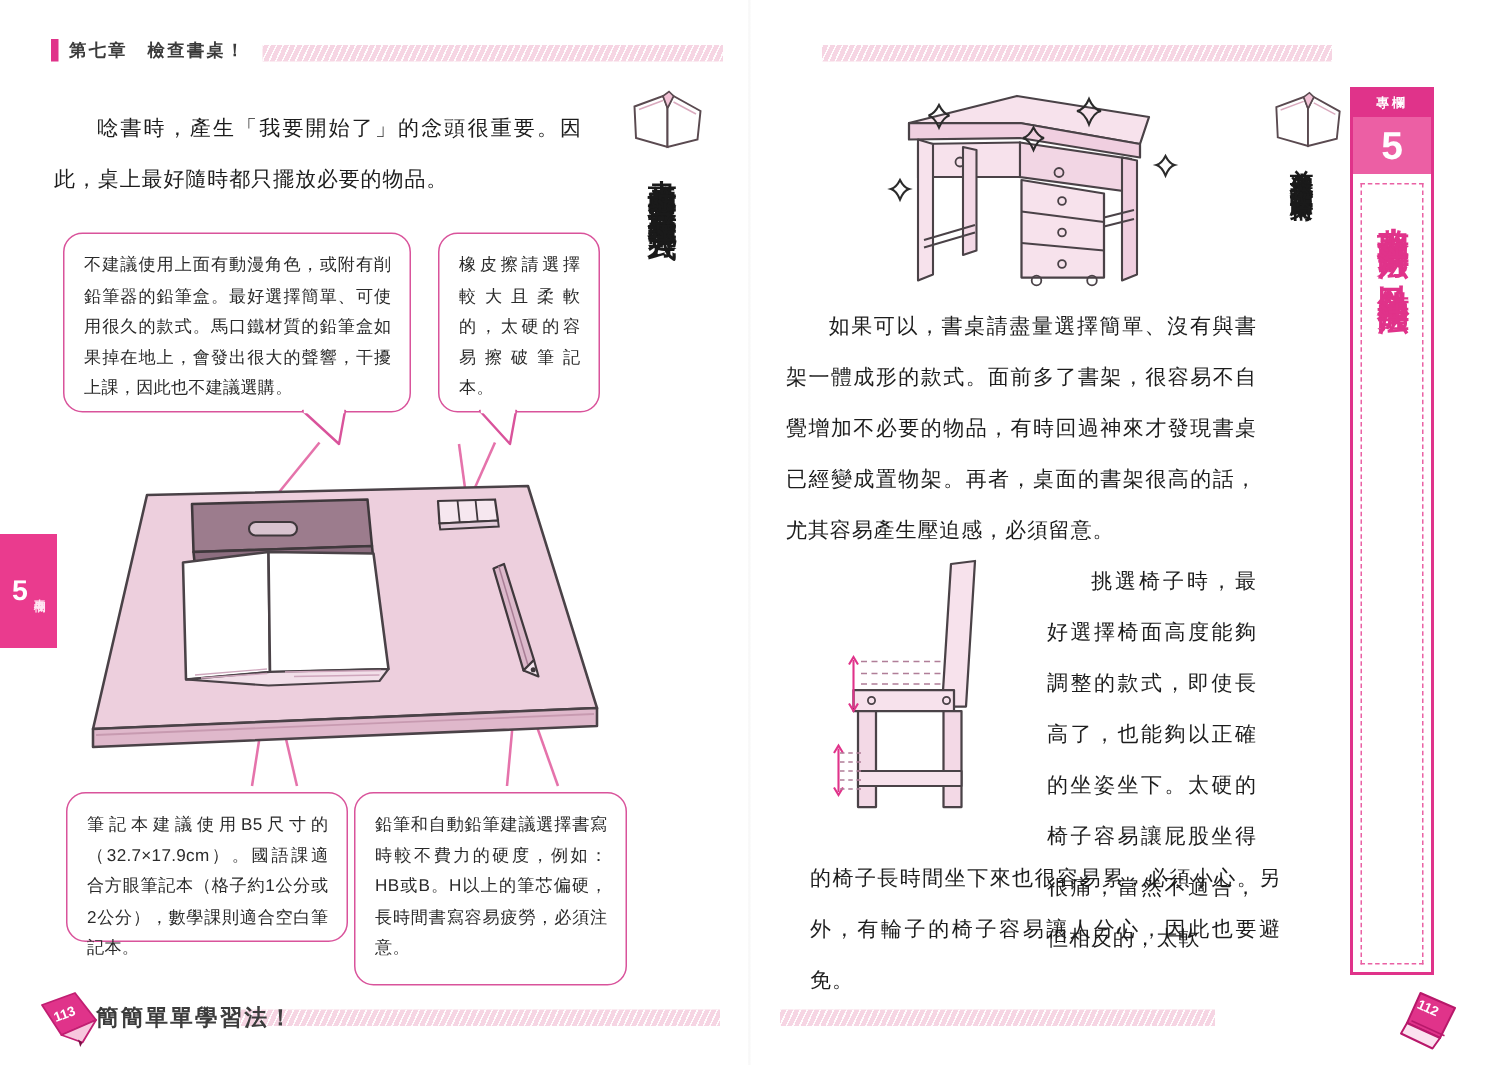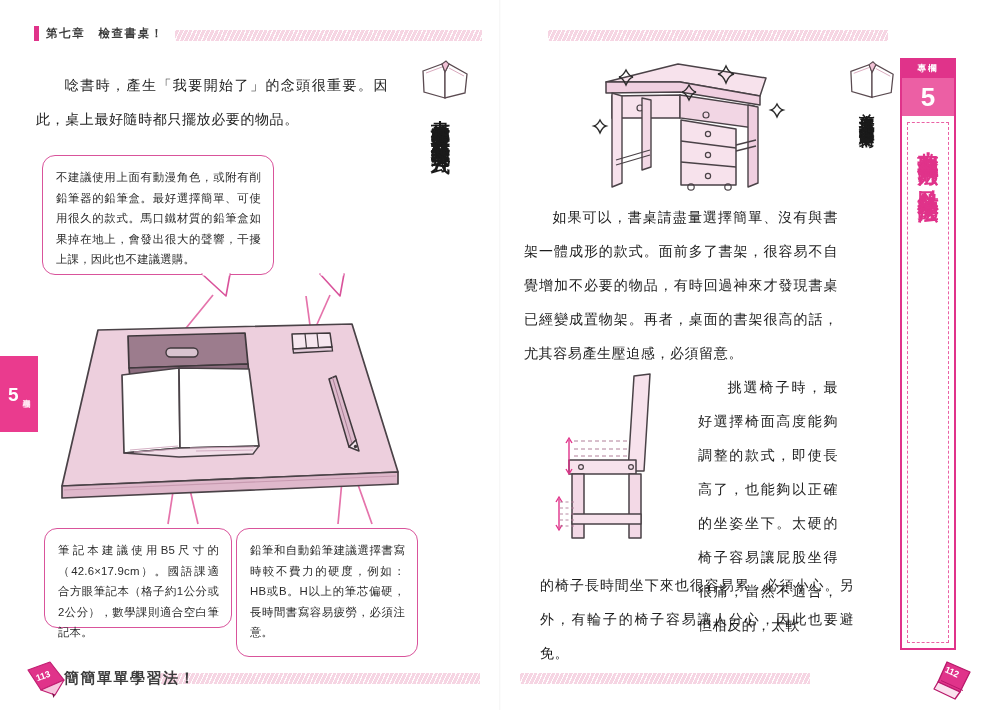--- a/index.html
+++ b/index.html
@@ -261,20 +261,23 @@
   <div class="callout" style="left:42px; top:155px; width:232px; height:120px;">
     <span>不建議使用上面有動漫角色，或附有削鉛筆器的鉛筆盒。最好選擇簡單、可使用很久的款式。馬口鐵材質的鉛筆盒如果掉在地上，會發出很大的聲響，干擾上課，因此也不建議選購。</span>
   </div>
   <div class="tail" style="left:200px; top:272px;">
     <svg width="46" height="26" viewBox="0 0 46 26">
       <path d="M2 2 L26 24 L30 2 Z" fill="#ffffff" stroke="#d9539b" stroke-width="1.6" stroke-linejoin="round"></path>
       <path d="M2.5 2 L29.5 2" stroke="#ffffff" stroke-width="3"></path>
     </svg>
   </div>
 
+  <div class="callout" style="left:292px; top:155px; width:108px; height:120px;">
+    <span>橡皮擦請選擇較大且柔軟的，太硬的容易擦破筆記本。</span>
+  </div>
   <div class="tail" style="left:318px; top:272px;">
     <svg width="40" height="26" viewBox="0 0 40 26">
       <path d="M2 2 L22 24 L26 2 Z" fill="#ffffff" stroke="#d9539b" stroke-width="1.6" stroke-linejoin="round"></path>
       <path d="M2.5 2 L25.5 2" stroke="#ffffff" stroke-width="3"></path>
     </svg>
   </div>
 
   <svg style="position:absolute; left:0; top:0; width:500px; height:710px; pointer-events:none;">
     <path d="M213 295 L178 338" stroke="#e573ab" stroke-width="1.7" fill="none"></path>
     <path d="M330 295 L310 340" stroke="#e573ab" stroke-width="1.7" fill="none"></path>
@@ -305,21 +308,21 @@
     <path d="M90 150 L138 146 M94 152 L138 149" stroke="#cfa7bd" stroke-width="0.9" fill="none"></path>
     <path d="M150 148 L214 147 M156 151 L213 150" stroke="#cfa7bd" stroke-width="0.9" fill="none"></path>
 
     <path d="M289 79 L296 76 L316 140 L309 147 Z" fill="#dcb9cb" stroke="#3f383c" stroke-width="1.5" stroke-linejoin="round"></path>
     <path d="M292.5 77.5 L312 143.5" stroke="#a87d95" stroke-width="1" fill="none"></path>
     <path d="M309 147 L316 140 L319 151 Z" fill="#f4e6ee" stroke="#3f383c" stroke-width="1.4" stroke-linejoin="round"></path>
     <circle cx="315.5" cy="146.5" r="1.7" fill="#3f383c"></circle>
   </svg>
 
   <div class="callout" style="left:44px; top:528px; width:188px; height:100px;">
-    <span>筆記本建議使用B5尺寸的（42.6×17.9cm）。國語課適合方眼筆記本（格子約1公分或2公分），數學課則適合空白筆記本。</span>
+    <span>筆記本建議使用B5尺寸的（32.7×17.9cm）。國語課適合方眼筆記本（格子約1公分或2公分），數學課則適合空白筆記本。</span>
   </div>
 
   <div class="callout" style="left:236px; top:528px; width:182px; height:129px;">
     <span>鉛筆和自動鉛筆建議選擇書寫時較不費力的硬度，例如：HB或B。H以上的筆芯偏硬，長時間書寫容易疲勞，必須注意。</span>
   </div>
 
   <div class="hatch-bar" style="left:160px; top:673px; width:320px;"></div>
   <div class="footer-title" style="left:64px; top:669px;">簡簡單單學習法！</div>
   <svg style="position:absolute; left:24px; top:660px; width:44px; height:42px;" viewBox="0 0 44 42">
     <path d="M4 10 L26 2 L40 20 L17 30 Z" fill="#e0338a" stroke="#c11f72" stroke-width="1.2" stroke-linejoin="round"></path>

